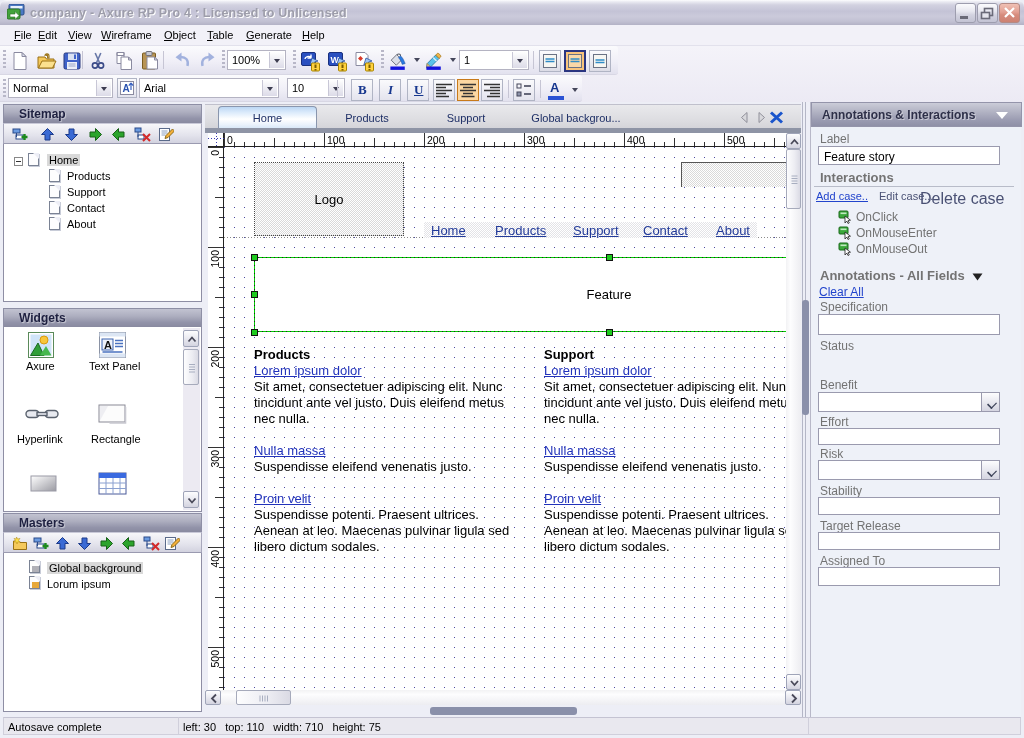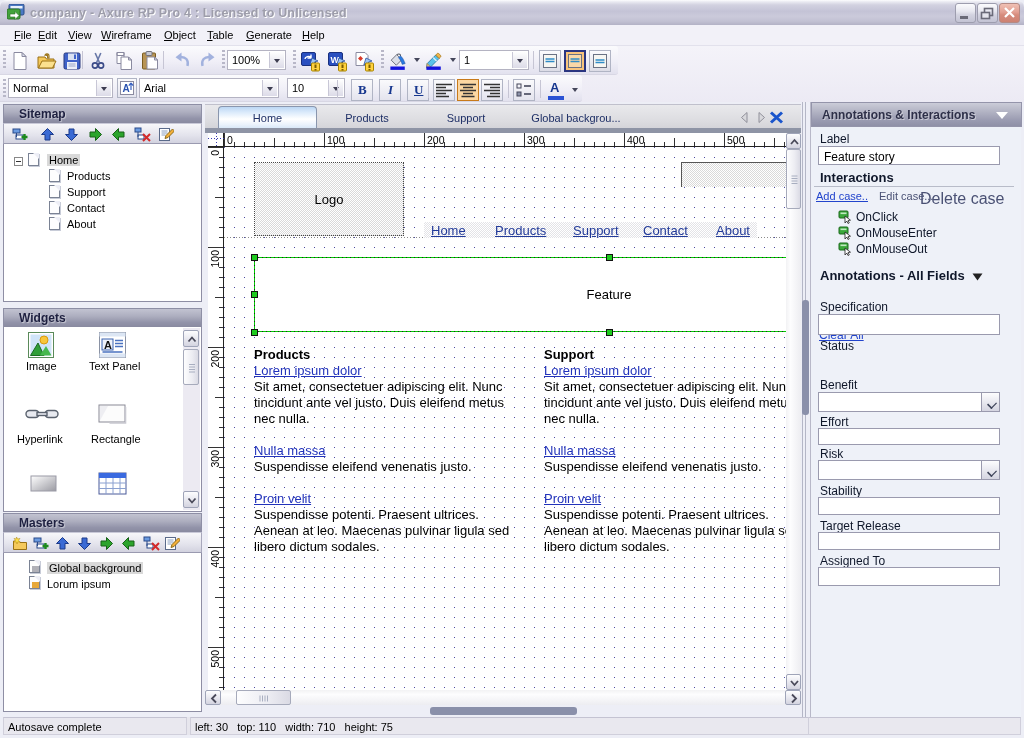--- a/index.html
+++ b/index.html
@@ -63,28 +63,28 @@
 .coltext a{color:#2233bb;text-decoration:underline;}
 
 .sb{background:linear-gradient(90deg,#f2f2f4,#fdfdfe 30%,#eDeDf1);}
 .sbtn{position:absolute;background:linear-gradient(180deg,#fdfdfe 0%,#e9e9f0 50%,#d4d4e0 100%);border:1px solid #9fa4b8;border-radius:2px;}
 .sthumb{position:absolute;background:linear-gradient(90deg,#fdfdfe 0%,#ececf2 60%,#dadae4 100%);border:1px solid #a6aabb;border-radius:2px;}
 
 #rpanel{left:810px;top:102px;width:211px;height:615px;background:#eef1f8;border-left:1px solid #b8b8c8;}
 #rphdr{position:absolute;left:0px;top:0px;width:211px;height:25px;
  background:linear-gradient(180deg,#cbccd8 0%,#b4b5c5 35%,#9a9bb1 75%,#8f90a7 100%);border:1px solid #9494aa;}
 #rphdr span{position:absolute;left:10px;top:5px;font-size:12px;font-weight:bold;color:#2e3049;text-shadow:1px 1px 0 rgba(255,255,255,0.45);}
-.rlabel{position:absolute;left:9px;font-size:12px;color:#0f172a;}
+.rlabel{position:absolute;left:9px;font-size:12px;color:#737373;}
 .rfield{position:absolute;left:7px;width:182px;background:#fff;border:1px solid #9a9aae;font-size:12px;color:#000;}
 .rfield .tx{position:absolute;left:5px;top:3px;}
 .ddbtn{position:absolute;right:0px;top:0px;bottom:0px;width:18px;border-left:1px solid #9a9aae;
  background:linear-gradient(180deg,#fdfdfe 0%,#e9e9f0 50%,#d5d5e1 100%);}
 .ddbtn:after{content:"";position:absolute;left:5px;top:50%;margin-top:-3px;width:8px;height:8px;
  border-left:2px solid #3c4258;border-bottom:2px solid #3c4258;transform:rotate(-45deg) scale(0.8,0.62);}
-.rlink{font-size:12px;margin-top:43px;}
+.rlink{font-size:12px;}
 </style></head>
 <body>
 
 <div class="abs" id="titlebar">
   <svg class="abs" style="left:7px;top:4px" width="18" height="17" viewBox="0 0 18 17">
     <rect x="2" y="0" width="15" height="11" rx="1.5" fill="#4a79c4" stroke="#2a4a86"></rect>
     <rect x="3.5" y="2" width="12" height="2.5" fill="#e8f0fb"></rect>
     <rect x="0" y="5" width="13" height="10" rx="1.5" fill="#43a33c" stroke="#2c6e27"></rect>
     <path d="M3 10 h5 v-2.5 l4 4 -4 4 v-2.5 h-5 z" fill="#fff" stroke="#2c6e27" stroke-width="0.6"></path>
   </svg>
@@ -351,21 +351,21 @@
     <span>Widgets</span>
   </div>
 <div class="abs pbody" id="widgets" style="left:3px;top:327px;width:199px;height:185px">
   <svg style="position:absolute;left:24px;top:5px" width="26" height="26" viewBox="0 0 26 26">
     <rect x="0.5" y="0.5" width="25" height="25" fill="#fff" stroke="#5a8a5a"></rect>
     <rect x="2.5" y="2.5" width="21" height="21" fill="#cfe4f8"></rect>
     <circle cx="16" cy="8" r="4" fill="#f8c63a" stroke="#d89a10"></circle>
     <path d="M2.5 23.5 L10 11 L16 23.5 z" fill="#2f9e38" stroke="#1a6a22"></path>
     <path d="M12 23.5 L18 14 L23.5 23.5 z" fill="#46b84e"></path>
   </svg>
-  <span class="titem" style="left:22px;top:33px">Image</span>
+  <span class="titem" style="left:22px;top:33px">Axure</span>
   <svg style="position:absolute;left:95px;top:5px" width="27" height="26" viewBox="0 0 27 26">
     <rect x="0.5" y="0.5" width="26" height="25" fill="#fff" stroke="#8a92a4"></rect>
     <rect x="0.5" y="0.5" width="26" height="4" fill="#dce6f4"></rect>
     <rect x="0.5" y="21.5" width="26" height="4" fill="#dce6f4"></rect>
     <rect x="3" y="7" width="11" height="11" fill="#eef2fa" stroke="#3a62b0"></rect>
     <text x="5" y="16.5" font-size="11" font-weight="bold" fill="#111" font-family="Liberation Sans">A</text>
     <path d="M16 8.5 h8 M16 11.5 h8 M16 14.5 h8 M3.5 20 h20" stroke="#4a72c0" stroke-width="1.4"></path>
   </svg>
   <span class="titem" style="left:85px;top:33px">Text Panel</span>
   <svg style="position:absolute;left:21px;top:80px" width="34" height="14" viewBox="0 0 34 14">
@@ -650,17 +650,17 @@
   <div class="rlabel" style="top:417px">Target Release</div>
   <div class="rfield" style="top:430px;height:18px"></div>
   <div class="rlabel" style="top:452px">Assigned To</div>
   <div class="rfield" style="top:465px;height:19px"></div>
 </div>
 
 <div class="abs" id="statusbar">
   <div class="scell" style="left:0px;width:184px">
       <span style="left:4px">Autosave complete</span>
     </div>
-  <div class="scell" style="left:187px;width:734px">
+  <div class="scell" style="left:175px;width:734px">
       <span style="left:4px">left: 30&nbsp;&nbsp;&nbsp;top: 110&nbsp;&nbsp;&nbsp;width: 710&nbsp;&nbsp;&nbsp;height: 75</span>
     </div>
   <div class="scell" style="left:805px;width:213px"></div>
 </div>
 
 </body></html>

